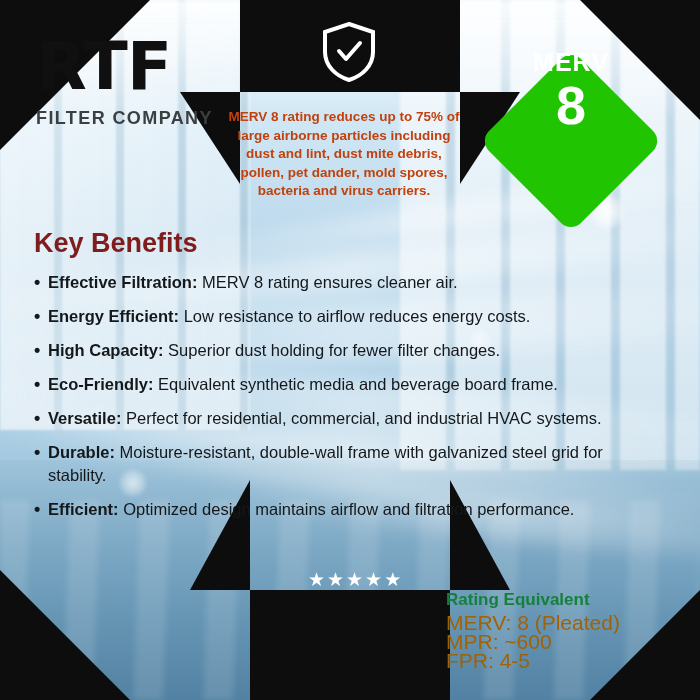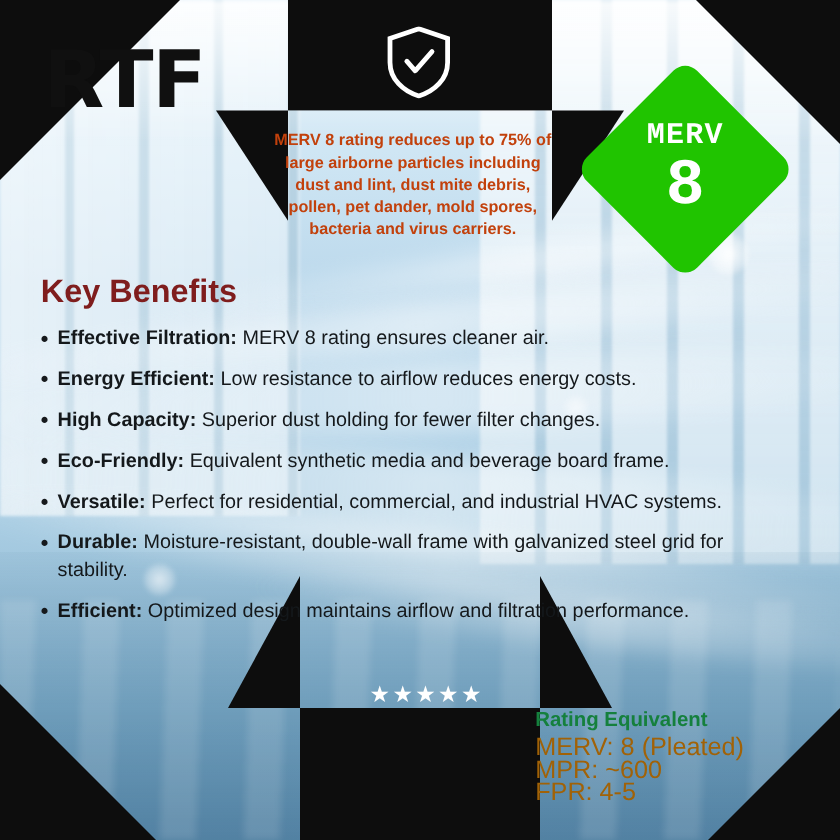--- a/index.html
+++ b/index.html
@@ -231,23 +231,22 @@
     background: #20c400;
     transform: rotate(45deg);
     border-radius: 14px;
   }
   .merv-text {
     position: absolute;
     inset: 0;
     display: flex;
     flex-direction: column;
     align-items: center;
-    justify-content: center;
     color: #ffffff;
-    font-family: Liberation Mono, monospace;
+    font-family: Liberation Sans, sans-serif;
     font-weight: bold;
   }
   .merv-label { font-size: 25px; letter-spacing: 1px; line-height: 28px;}
   .merv-number { font-size: 54px; line-height: 54px; margin-top: 2px;}
 
   
   .benefits {
     position: absolute;
     left: 34px; top: 228px;
     width: 630px;
@@ -340,20 +339,21 @@
 
   <div class="corner-top-left"></div>
   <div class="corner-top-notch"></div>
   <div class="corner-top-right"></div>
   <div class="corner-bottom-left"></div>
   <div class="bottom-notch"></div>
   <div class="corner-bottom-right"></div>
 
   <div class="brand">
     <div class="brand-title">RTF</div>
+    <div class="brand-sub">FILTER COMPANY</div>
   </div>
 
   <div class="shield">
     <svg viewBox="0 0 54 60" width="54" height="60">
       <path d="M27 2 L51 10 V30 C51 44 40 54 27 58 C14 54 3 44 3 30 V10 Z" fill="none" stroke="#ffffff" stroke-width="4"></path>
       <path d="M17 29 L24 37 L38 21" fill="none" stroke="#ffffff" stroke-width="4" stroke-linecap="round" stroke-linejoin="round"></path>
     </svg>
   </div>
 
   <div class="blurb">MERV 8 rating reduces up to 75% of large airborne particles including dust and lint, dust mite debris, pollen, pet dander, mold spores, bacteria and virus carriers.</div>

